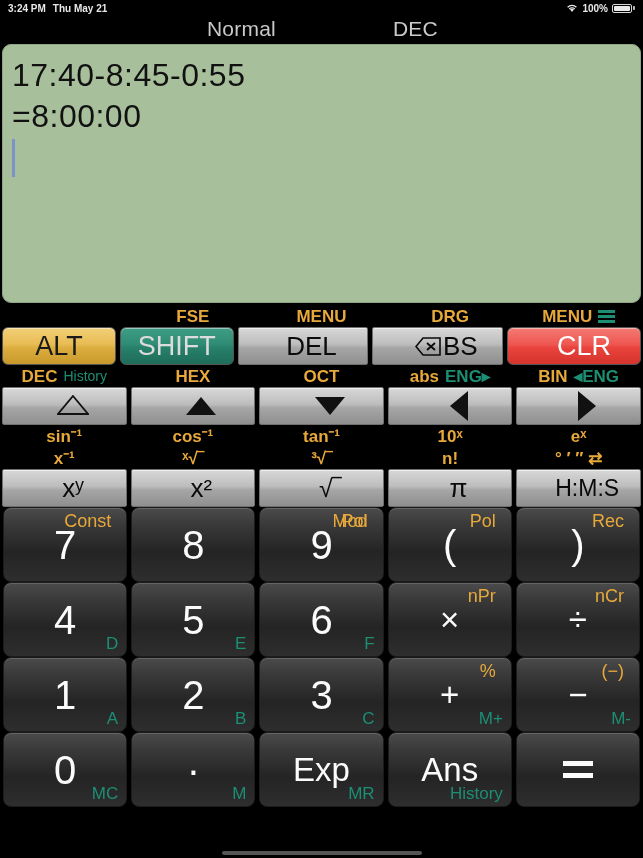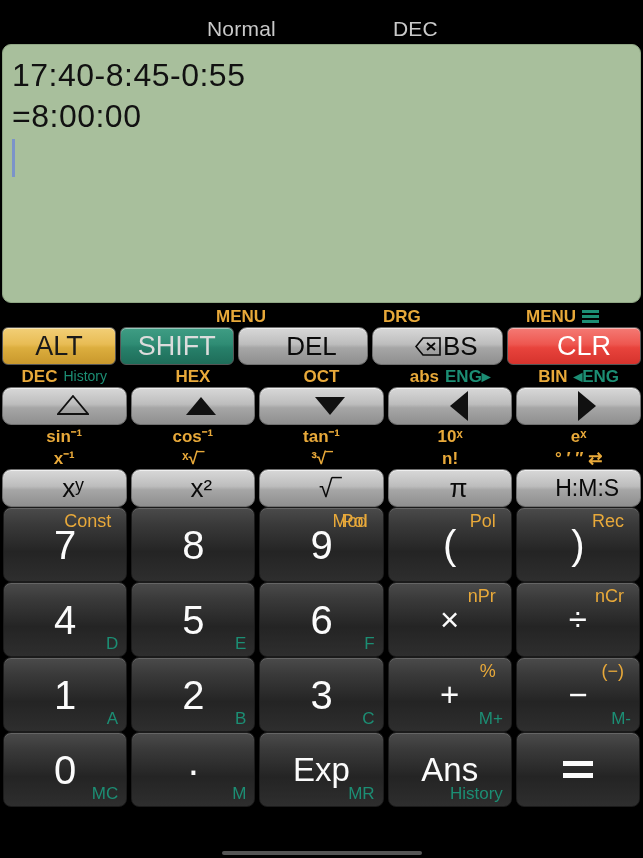--- a/index.html
+++ b/index.html
@@ -57,21 +57,21 @@
     flex: 1 1 0; display: flex; align-items: center; justify-content: center;
     gap: 6px; font-size: 17px; font-weight: bold; line-height: 1;
   }
   .gold { color: #e8a93a; }
   .teal { color: #1c8e74; }
   .lbl-small { font-size: 14px; font-weight: normal; }
 
   
   .gr-row { display: flex; width: 643px; height: 38px; padding: 0 2px; gap: 4px; text-align: center; }
   .gkey {
-    flex: 1 1 0; border-radius: 9px;
+    flex: 1 1 0; border-radius: 2px;
     background: linear-gradient(180deg,#d8d8d8 0%,#bdbdbd 45%,#a6a6a6 55%,#8f8f8f 100%);
     display: flex; align-items: center; justify-content: center;
     color: #0a0a0a; font-size: 26px; border: 1px solid #6f6f6f;
     box-shadow: inset 0 1px 0 #efefef;
     padding-left: 17px;
   }
   .gkey.small { font-size: 23px; }
 
   
   .act-row { height: 38px; }
@@ -121,37 +121,60 @@
     position: absolute; left: 50%; transform: translateX(-50%);
     bottom: 3px; width: 200px; height: 4px; background: #555; border-radius: 3px;
   }
   .radical { font-size: 25px; }
 </style>
 </head>
 <body>
 
 <div id="app">
 
+  <div class="statusbar">
+    <div class="status-left">
+      <span>3:24 PM</span>
+      <span>Thu May 21</span>
+    </div>
+    <div class="status-right">
+      <span class="wifi-ico">
+        <svg width="12" height="10" viewBox="0 0 12 10">
+          <path d="M6 9 L8 6.3 A3.1 3.1 0 0 0 4 6.3 Z" fill="#e8e8e8"></path>
+          <path d="M1.6 4.2 A6.3 6.3 0 0 1 10.4 4.2" stroke="#e8e8e8" stroke-width="1.2" fill="none"></path>
+          <path d="M3.2 6.0 A4 4 0 0 1 8.8 6.0" stroke="#e8e8e8" stroke-width="1.1" fill="none"></path>
+        </svg>
+      </span>
+      <span>100%</span>
+      <span class="batt">
+        <span class="batt-body">
+            <span class="batt-fill"></span>
+          </span>
+        <span class="batt-tip"></span>
+      </span>
+    </div>
+  </div>
 
   <div class="modebar">
     <span class="m1">Normal</span>
     <span class="m2">DEC</span>
     <span class="m3">[DEG]</span>
   </div>
 
   <div class="display">
     <div class="dline">17:40-8:45-0:55</div>
     <div class="dline">=8:00:00</div>
     <div class="cursor"></div>
   </div>
 
   <div class="keys">
 
     <div class="lbl-row">
       <div class="lbl-cell"></div>
+      <div class="lbl-cell gold">FSE</div>
       <div class="lbl-cell gold">MENU</div>
       <div class="lbl-cell gold">DRG</div>
       <div class="lbl-cell gold">
         <span>MENU</span>
         <span class="hamb">
             <i></i>
             <i></i>
             <i></i>
           </span>
       </div>

